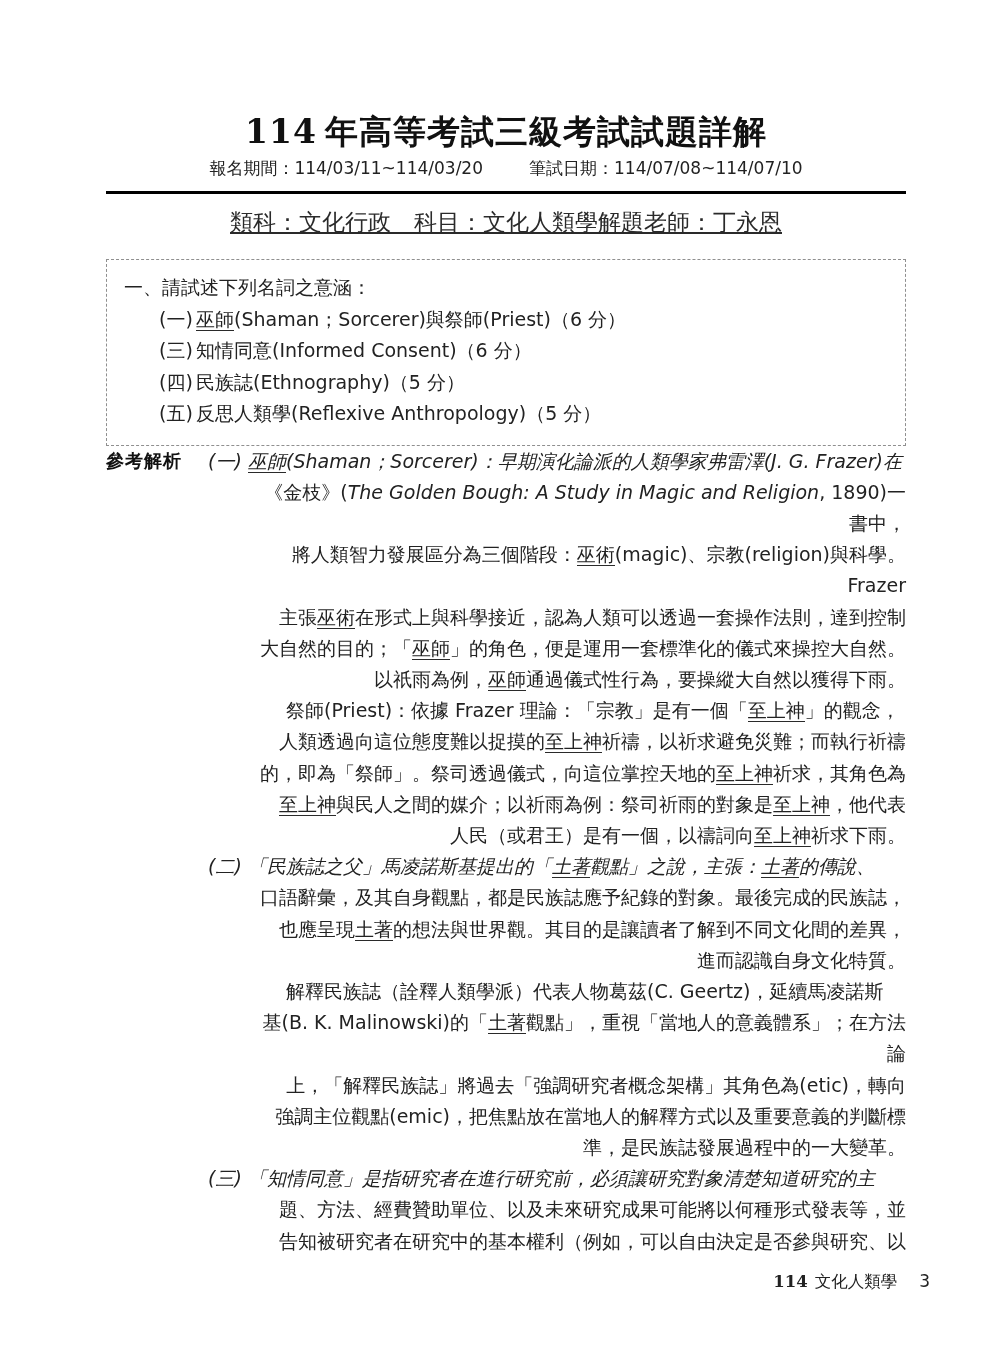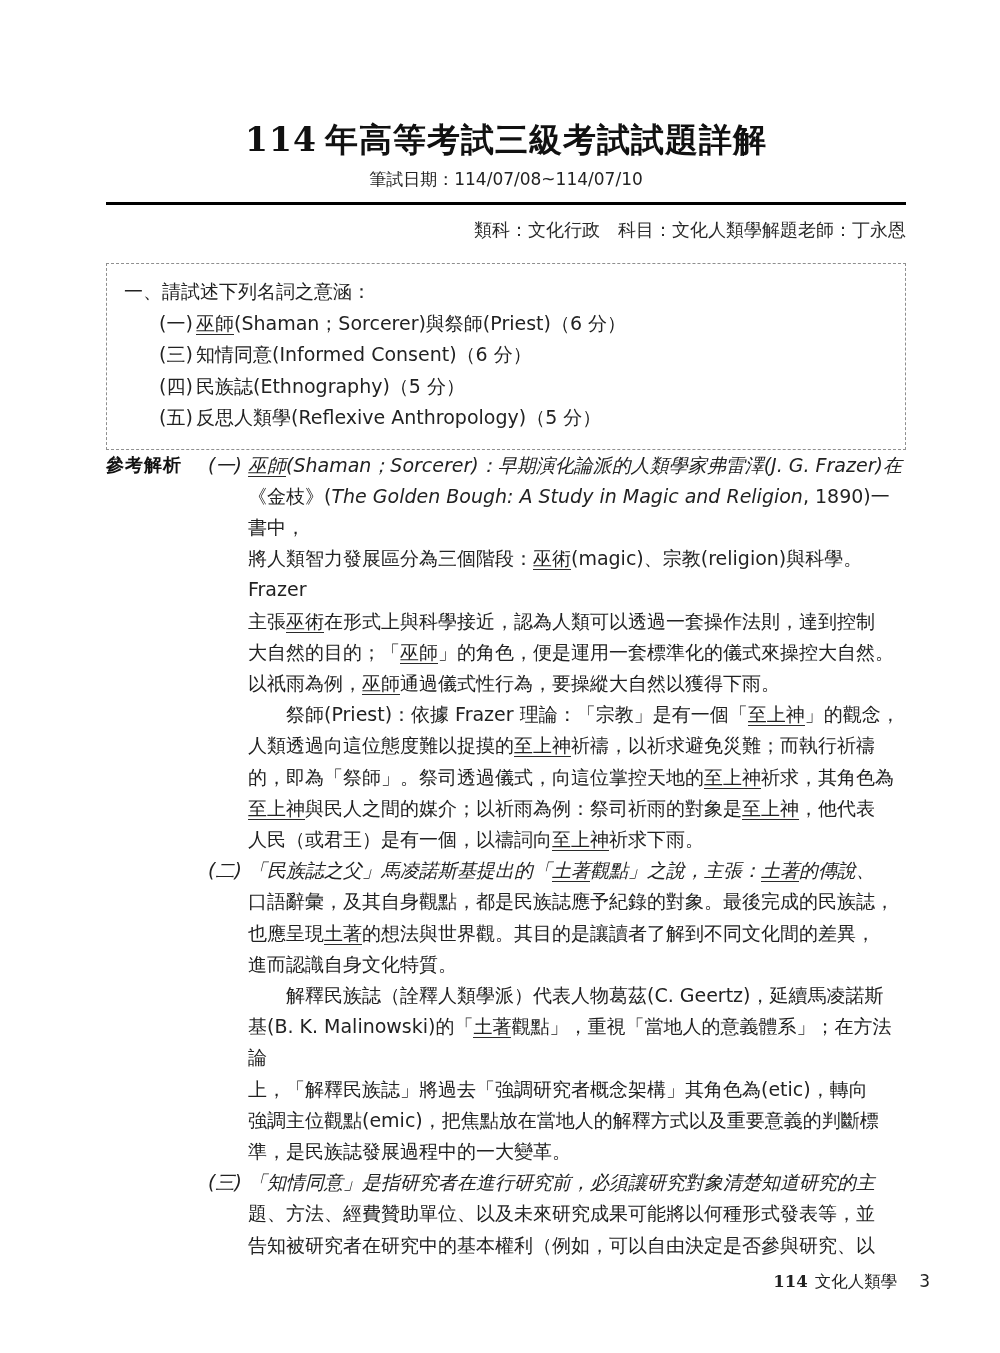--- a/index.html
+++ b/index.html
@@ -8,57 +8,57 @@
     width:1000px;height:1353px;
     background:#ffffff;
     font-family:"DejaVu Sans","Liberation Sans",sans-serif;
     color:#1f1f1f;
     overflow:hidden;
     margin:0 auto;
   }
   .content{padding:0 94px 0 106px;}
   
   .title{
-    margin:8px;padding-top:112px;
+    margin:0;padding-top:112px;
     text-align:center;
     font-size:33px;font-weight:bold;color:#111;
     letter-spacing:1px;line-height:40px;
   }
   .title .tnum{font-family:"DejaVu Serif","Liberation Serif",serif;margin-right:8px;}
   .subtitle{
     margin-top:5px;
     display:flex;justify-content:center;gap:46px;
     font-size:17px;color:#222;
   }
   .rule{margin-top:11px;border-top:3px solid #000;}
   .meta{
     margin-top:13px;
-    display:flex;justify-content:flex-end;
-    font-size:18px;color:#2a2a2a;
+    display:flex;justify-content:center;
+    font-size:23px;color:#2a2a2a;text-decoration:underline;
   }
   
   .qbox{
     margin-top:21px;
     border:1px dashed #8f8f8f;
     padding:12px 16px 15px 17px;
     font-size:19px;line-height:31.5px;color:#222;
   }
   .qbox .L0{padding-left:0;}
   .qbox .L1{padding-left:35px;}
   .qbox .m{display:inline-block;width:37px;}
   
   .answer{display:flex;align-items:flex-start;}
   .alabel{
     width:102px;flex:0 0 102px;
     font-weight:bold;font-size:18px;letter-spacing:1px;
     padding-top:3px;color:#111;
   }
   .abody{flex:1;font-size:19px;line-height:31.2px;color:#222;}
   .abody .L0{padding-left:0;font-style:italic;}
-  .abody .L1{padding-left:40px;}
+  .abody .L1{padding-left:40px;text-align:right;}
   .abody .L2{padding-left:78px;}
   .abody .m{display:inline-block;width:40px;}
   .u{border-bottom:1.5px solid #2a2a2a;padding-bottom:0px;}
   .i{font-style:italic;}
   
   .footer{
     position:absolute;right:70px;bottom:60px;
     font-size:16.5px;color:#222;
     display:flex;align-items:baseline;
   }
@@ -67,20 +67,21 @@
 </style>
 </head>
 <body>
 
 <div class="page">
   <div class="content">
 
     <h1 class="title"><span class="tnum">114</span><span>年高等考試三級考試試題詳解</span></h1>
 
     <div class="subtitle">
+      <span>報名期間：114/03/11~114/03/20</span>
       <span>筆試日期：114/07/08~114/07/10</span>
     </div>
 
     <div class="rule"></div>
 
     <div class="meta">
       <span>類科：文化行政　科目：文化人類學</span>
       <span>解題老師：丁永恩</span>
     </div>
 

